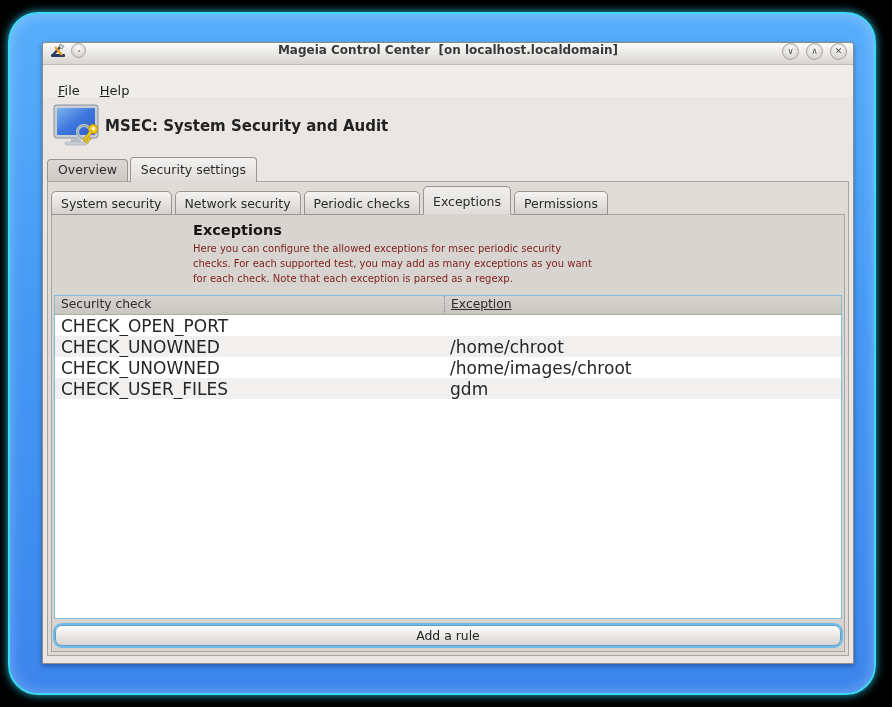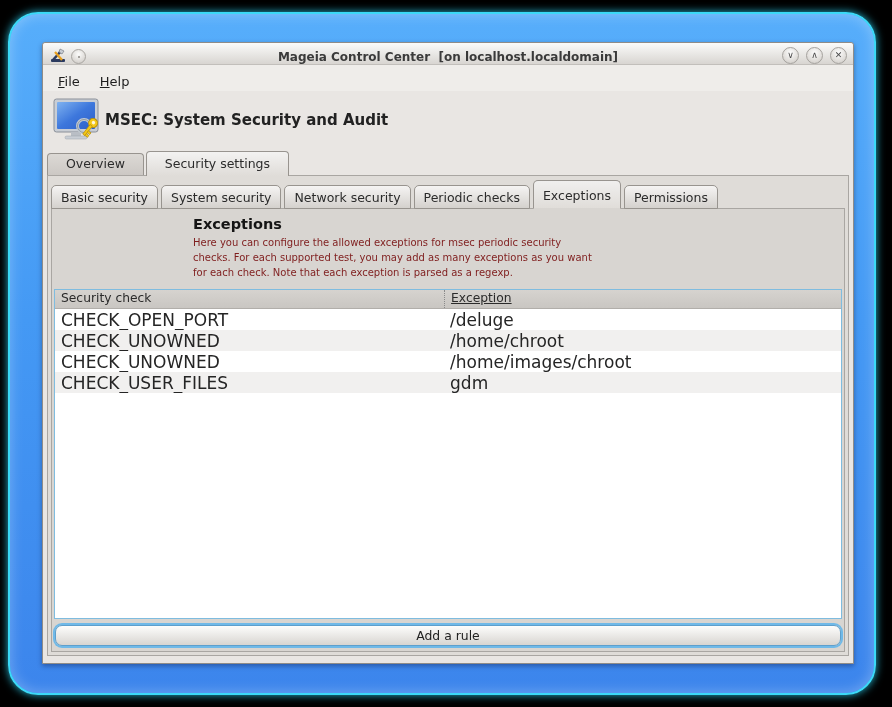--- a/index.html
+++ b/index.html
@@ -12,45 +12,45 @@
   html,body{margin:0;padding:0;width:892px;height:707px;background:#000;overflow:hidden;
     font-family:"DejaVu Sans","Liberation Sans",sans-serif;color:var(--text);}
   .glow-frame{position:absolute;left:8px;top:12px;width:868px;height:683px;border-radius:30px;
     background:linear-gradient(180deg,var(--frame-blue-top) 0%,#4499F4 45%,var(--frame-blue-bottom) 100%);
     border:2px solid var(--rim-cyan);
     box-shadow:0 0 9px rgba(45,215,248,.85), inset 0 0 14px rgba(255,255,255,.3);}
   .window{position:absolute;left:32px;top:28px;width:812px;height:622px;background:var(--window-bg);
     border:1px solid #8F8C88;border-radius:3px 3px 0 0;display:flex;flex-direction:column;
     box-shadow:0 2px 5px rgba(0,0,40,.35);}
   
-  .titlebar{height:22px;flex:0 0 22px;display:flex;align-items:flex-end;padding:0 6px;
+  .titlebar{height:22px;flex:0 0 22px;display:flex;align-items:flex-start;padding:0 6px;
     background:linear-gradient(#FBFBFA,#D8D5D1);border-bottom:1px solid #C2BFBB;border-radius:3px 3px 0 0;position:relative;}
   .app-icon{width:18px;height:16px;margin-right:4px;flex:0 0 auto;}
   .tb-circle{width:15px;height:15px;border-radius:50%;border:1px solid #A8A5A1;
     background:radial-gradient(circle at 50% 32%,#FCFCFB,#DBD8D4 68%,#C8C5C1);
     display:flex;align-items:center;justify-content:center;}
   .tb-circle::after{content:"";width:2px;height:2px;border-radius:50%;background:#8a8782;}
   .tb-title{position:absolute;left:0;right:0;text-align:center;font-size:12px;font-weight:bold;
     color:#3a3a3a;white-space:pre;pointer-events:none;}
   .tb-buttons{margin-left:auto;display:flex;gap:7px;z-index:2;}
   .wb{width:17px;height:17px;border-radius:50%;border:1px solid #A5A29E;
     background:radial-gradient(circle at 50% 32%,#FDFDFD,#DDDAD6 68%,#C9C6C2);
     display:flex;align-items:center;justify-content:center;font-size:9px;line-height:1;color:#4a4a4a;}
   
-  .menubar{height:26px;flex:0 0 26px;display:flex;align-items:flex-end;gap:14px;padding:0 12px;
+  .menubar{height:26px;flex:0 0 26px;display:flex;align-items:flex-start;gap:14px;padding:16px 12px;
     background:#EFEDEA;font-size:13px;}
   .menu-item{padding:2px 3px;}
   .accel{text-decoration:underline;}
   
   .app-header{height:58px;flex:0 0 58px;display:flex;align-items:center;gap:4px;padding:0 10px;}
   .msec-icon{width:48px;height:44px;}
   .page-title{font-size:15px;font-weight:bold;color:#222;}
   
   .tabs1{height:26px;flex:0 0 26px;display:flex;align-items:flex-end;padding-left:4px;position:relative;z-index:3;}
-  .tab1{height:22px;padding:2px 18px 0;font-size:12.5px;border:1px solid #98948F;border-bottom:none;
+  .tab1{height:22px;padding:2px 10px 0;font-size:12.5px;border:1px solid #98948F;border-bottom:none;
     border-radius:4px 4px 0 0;background:linear-gradient(#DCD9D5,#CCC8C4);margin-right:2px;color:#2b2b2b;}
   .tab1.active{height:25px;padding-top:4px;background:linear-gradient(#F3F2F1,var(--panel1-bg));
     margin-bottom:-1px;position:relative;}
   
   .panel1{flex:1;margin:0 4px 7px;border:1px solid #A9A6A2;background:var(--panel1-bg);
     display:flex;flex-direction:column;position:relative;}
   .tabs2{height:33px;flex:0 0 33px;display:flex;align-items:flex-end;gap:3px;padding:0 3px;
     position:relative;z-index:2;margin-bottom:-1px;}
   .tab2{height:24px;padding:4px 9px 0;font-size:12.5px;border:1px solid #98948F;
     border-radius:5px 5px 0 0;background:linear-gradient(#F5F4F3,#D4D1CD);color:#2b2b2b;white-space:nowrap;}
@@ -135,21 +135,20 @@
       <div class="page-title">MSEC: System Security and Audit</div>
     </div>
 
     <div class="tabs1">
       <div class="tab1">Overview</div>
       <div class="tab1 active">Security settings</div>
     </div>
 
     <div class="panel1">
       <div class="tabs2">
-        <div class="tab2">Basic security</div>
         <div class="tab2">System security</div>
         <div class="tab2">Network security</div>
         <div class="tab2">Periodic checks</div>
         <div class="tab2 active">Exceptions</div>
         <div class="tab2">Permissions</div>
       </div>
 
       <div class="panel2">
         <div class="desc">
           <div class="desc-heading">Exceptions</div>
@@ -158,21 +157,20 @@
           <div class="desc-line">for each check. Note that each exception is parsed as a regexp.</div>
         </div>
 
         <div class="table-wrap">
           <div class="thead">
             <div class="th col1">Security check</div>
             <div class="th col2">Exception</div>
           </div>
           <div class="trow">
             <div class="td col1">CHECK_OPEN_PORT</div>
-            <div class="td col2">/deluge</div>
           </div>
           <div class="trow alt">
             <div class="td col1">CHECK_UNOWNED</div>
             <div class="td col2">/home/chroot</div>
           </div>
           <div class="trow">
             <div class="td col1">CHECK_UNOWNED</div>
             <div class="td col2">/home/images/chroot</div>
           </div>
           <div class="trow alt">

